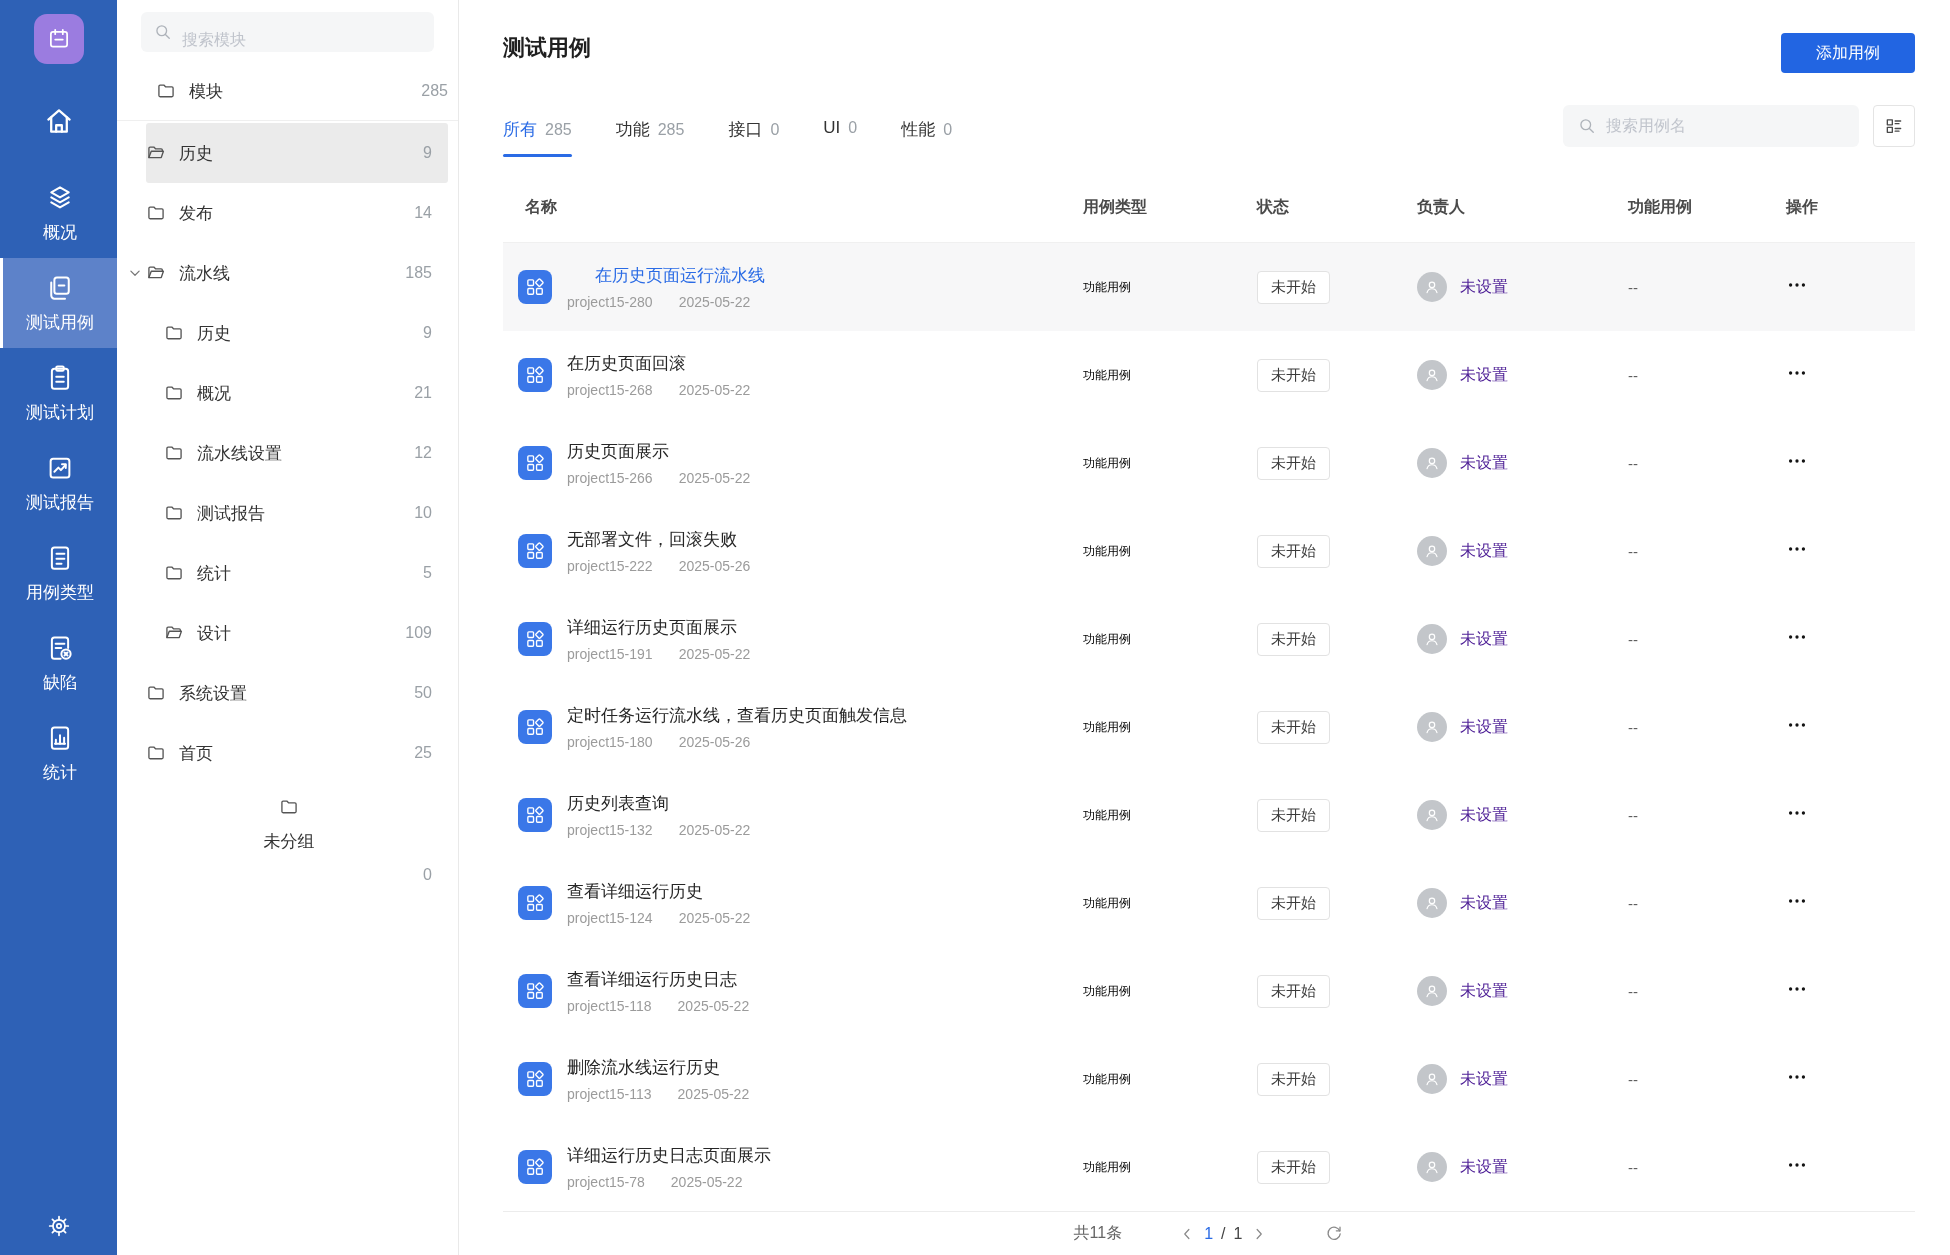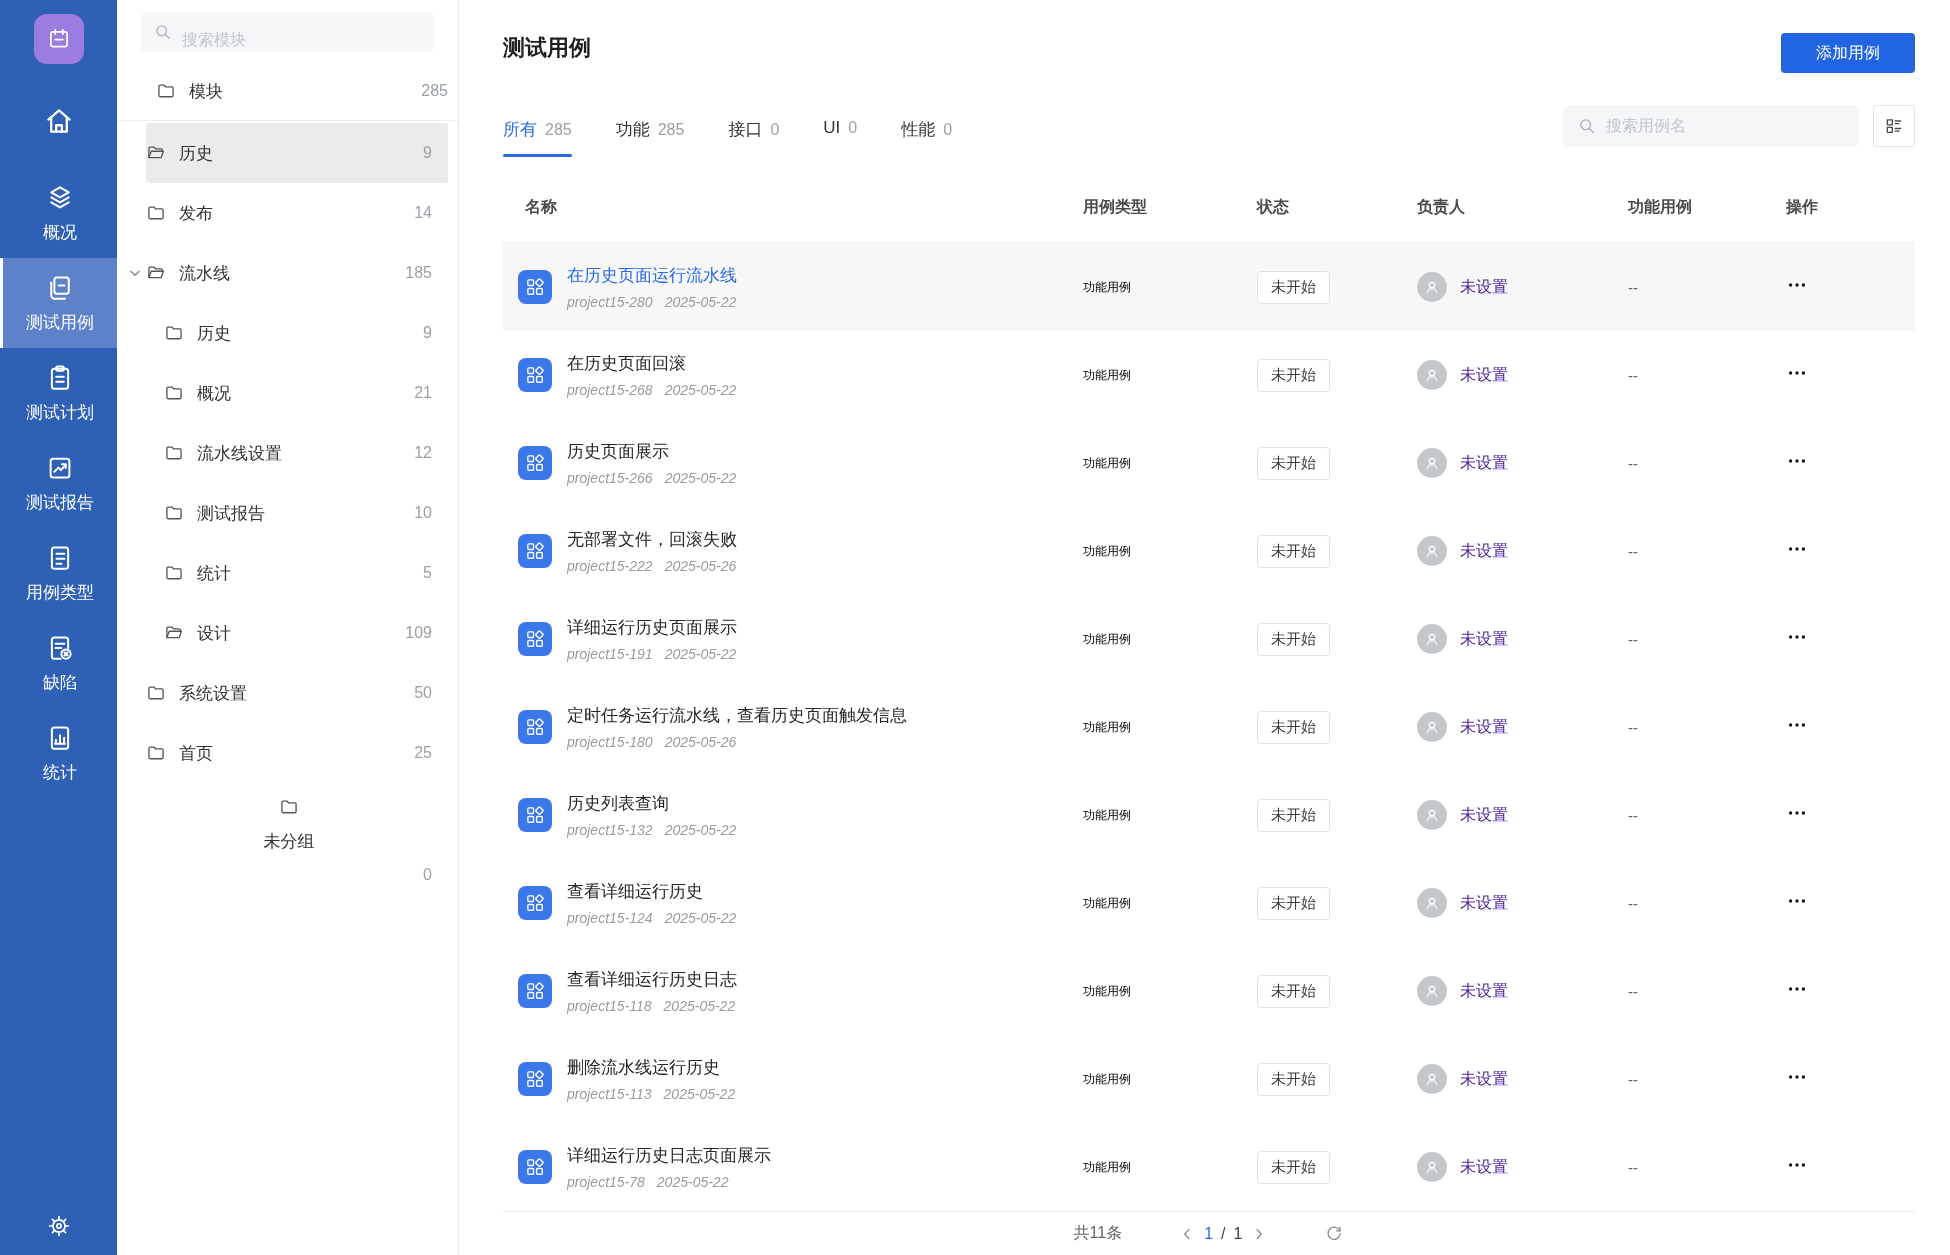--- a/index.html
+++ b/index.html
@@ -66,22 +66,22 @@
   .thead, .trow { display:grid; grid-template-columns:580px 174px 160px 211px 158px 1fr; align-items:center; }
   .thead { margin-top:16px; height:74px; font-size:16px; font-weight:bold; color:#4a4a4a;
     border-bottom:1px solid #f0f0f0; }
   .thead .th-name { padding-left:22px; }
   .trow { height:88px; }
   .trow.hl { background:#f7f7f8; }
   .name-cell { display:flex; align-items:center; gap:15px; padding-left:15px; min-width:0; }
   .case-icon { width:34px; height:34px; border-radius:8px; background:#3a77e8; flex-shrink:0;
     display:flex; align-items:center; justify-content:center; color:#fff; }
   .case-title { font-size:17px; color:#262626; margin-bottom:7px; cursor:pointer; white-space:nowrap; }
-  .trow.hl .case-title { color:var(--link,#2a6be5); }
-  .case-sub { font-size:14px; color:#9b9b9b; display:flex; gap:12px;font-style:italic; }
+  .trow.hl .case-title { color:var(--link,#2a6be5);margin-left:28px; }
+  .case-sub { font-size:14px; color:#9b9b9b; display:flex; gap:26px; }
   .type-cell { font-size:12px; color:#000000; }
   .status-badge { display:inline-block; padding:6px 13px; border:1px solid #e2e2e2; border-radius:4px;
     background:#fff; font-size:15px; color:#3c3c3c; }
   .owner-cell { display:flex; align-items:center; gap:13px; font-size:16px; color:#4c1d95; }
   .avatar { width:30px; height:30px; border-radius:50%; background:#c3c6ca; color:#fff;
     display:flex; align-items:center; justify-content:center; flex-shrink:0; }
   .recent-cell { font-size:15px; color:#5f5f5f; }
   .action-cell { color:#141414; }
 
   .pager { border-top:1px solid #ececec; height:46px; display:flex; align-items:center;

